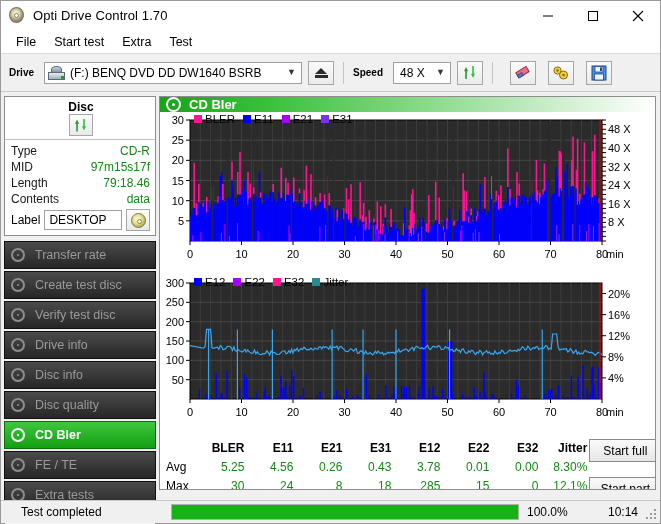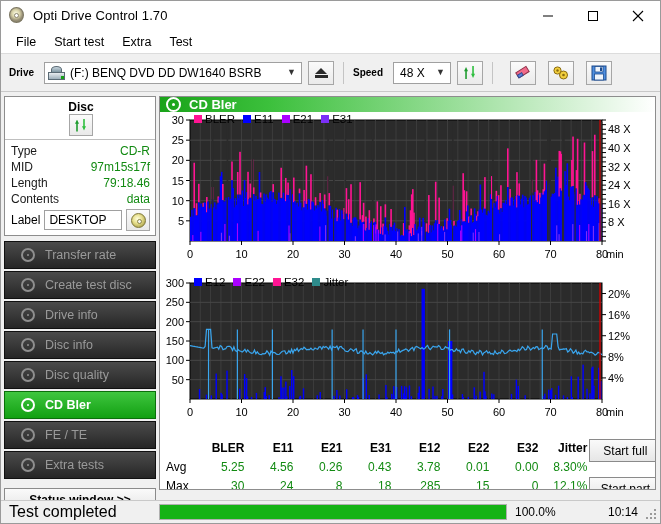--- a/index.html
+++ b/index.html
@@ -130,21 +130,21 @@
   .refresh-glyph .a1,.refresh-glyph .a2{position:absolute;width:4px;height:12px;background:#1f9c2f;}
   .refresh-glyph .a1{left:2px;top:2px;clip-path:polygon(50% 0,100% 35%,70% 35%,70% 100%,30% 100%,30% 35%,0 35%);}
   .refresh-glyph .a2{left:9px;top:1px;clip-path:polygon(50% 100%,0 65%,30% 65%,30% 0,70% 0,70% 65%,100% 65%);background:#2fbf3f;}
 
   
   .nav{margin-top:5px;}
   .nav-btn{
     height:28px;margin-bottom:2px;display:flex;align-items:center;
     background:linear-gradient(#4b4b4b,#262626);
     border:1px solid #101010;color:#9a9a9a;font-size:12.5px;
-    padding-left:15px;box-sizing:border-box;
+    padding-left:5px;box-sizing:border-box;
   }
   .nav-btn.active{
     background:linear-gradient(#3fc63f,#12a012);
     border:1px solid #0a6f0a;color:#ffffff;font-weight:bold;
   }
   .nav-ico{width:18px;height:16px;margin-right:7px;flex:0 0 auto;position:relative;}
   .nav-ico .r{
     position:absolute;left:1px;top:1px;width:14px;height:14px;border-radius:50%;
     border:2px solid #8f8f8f;box-sizing:border-box;
   }
@@ -205,21 +205,21 @@
     display:flex;align-items:center;justify-content:center;
     font-size:12px;margin-bottom:15px;box-sizing:border-box;
   }
 
   
   .statusbar{
     position:absolute;left:0;bottom:0;width:100%;height:23px;
     background:#f0f0f0;border-top:1px solid #c9c9c9;
     display:flex;align-items:center;box-sizing:border-box;
   }
-  .sb-text{width:150px;padding-left:8px;font-size:16px;}
+  .sb-text{width:150px;padding-left:20px;font-size:12px;}
   .sb-progress{
     width:348px;height:16px;border:1px solid #b0b0b0;background:#ffffff;
     box-sizing:border-box;position:relative;
   }
   .sb-progress .fill{height:100%;background:#15b315;}
   .sb-pct{width:72px;padding-left:8px;font-size:12px;}
   .sb-time{flex:1;text-align:right;padding-right:22px;font-size:12px;}
   .grip{position:absolute;right:3px;bottom:3px;width:11px;height:11px;}
   .grip i{position:absolute;width:2px;height:2px;background:#9a9a9a;}
 </style>
@@ -363,20 +363,26 @@
           <span class="nav-ico">
               <i class="r"></i>
             </span>
           <span>Transfer rate</span>
         </div>
         <div class="nav-btn">
           <span class="nav-ico">
               <i class="r"></i>
             </span>
           <span>Create test disc</span>
+        </div>
+        <div class="nav-btn">
+          <span class="nav-ico">
+              <i class="r"></i>
+            </span>
+          <span>Verify test disc</span>
         </div>
         <div class="nav-btn">
           <span class="nav-ico">
               <i class="r"></i>
             </span>
           <span>Drive info</span>
         </div>
         <div class="nav-btn">
           <span class="nav-ico">
               <i class="r"></i>

